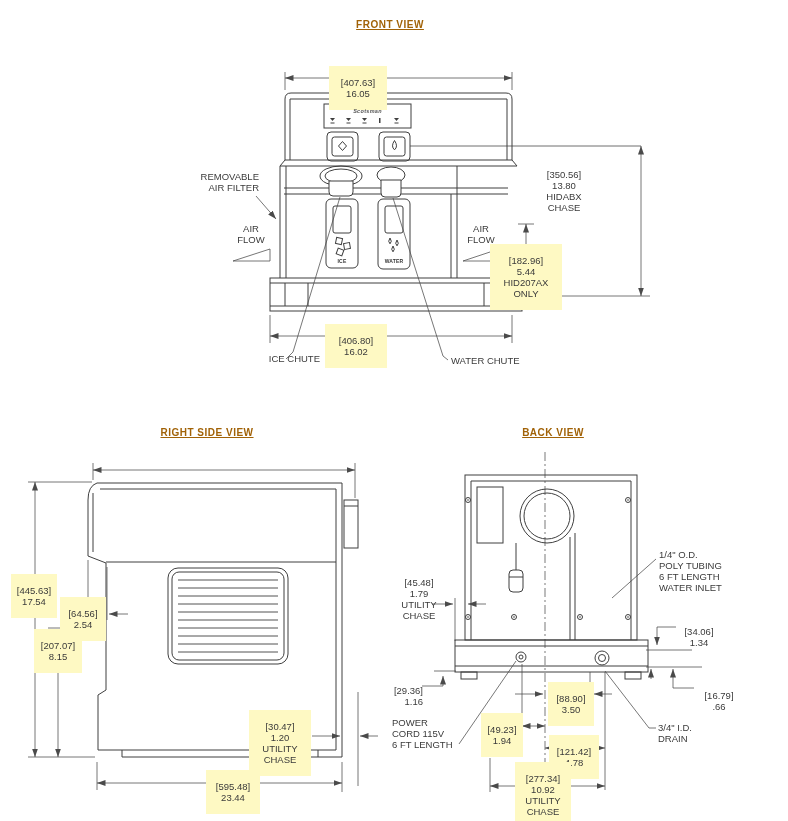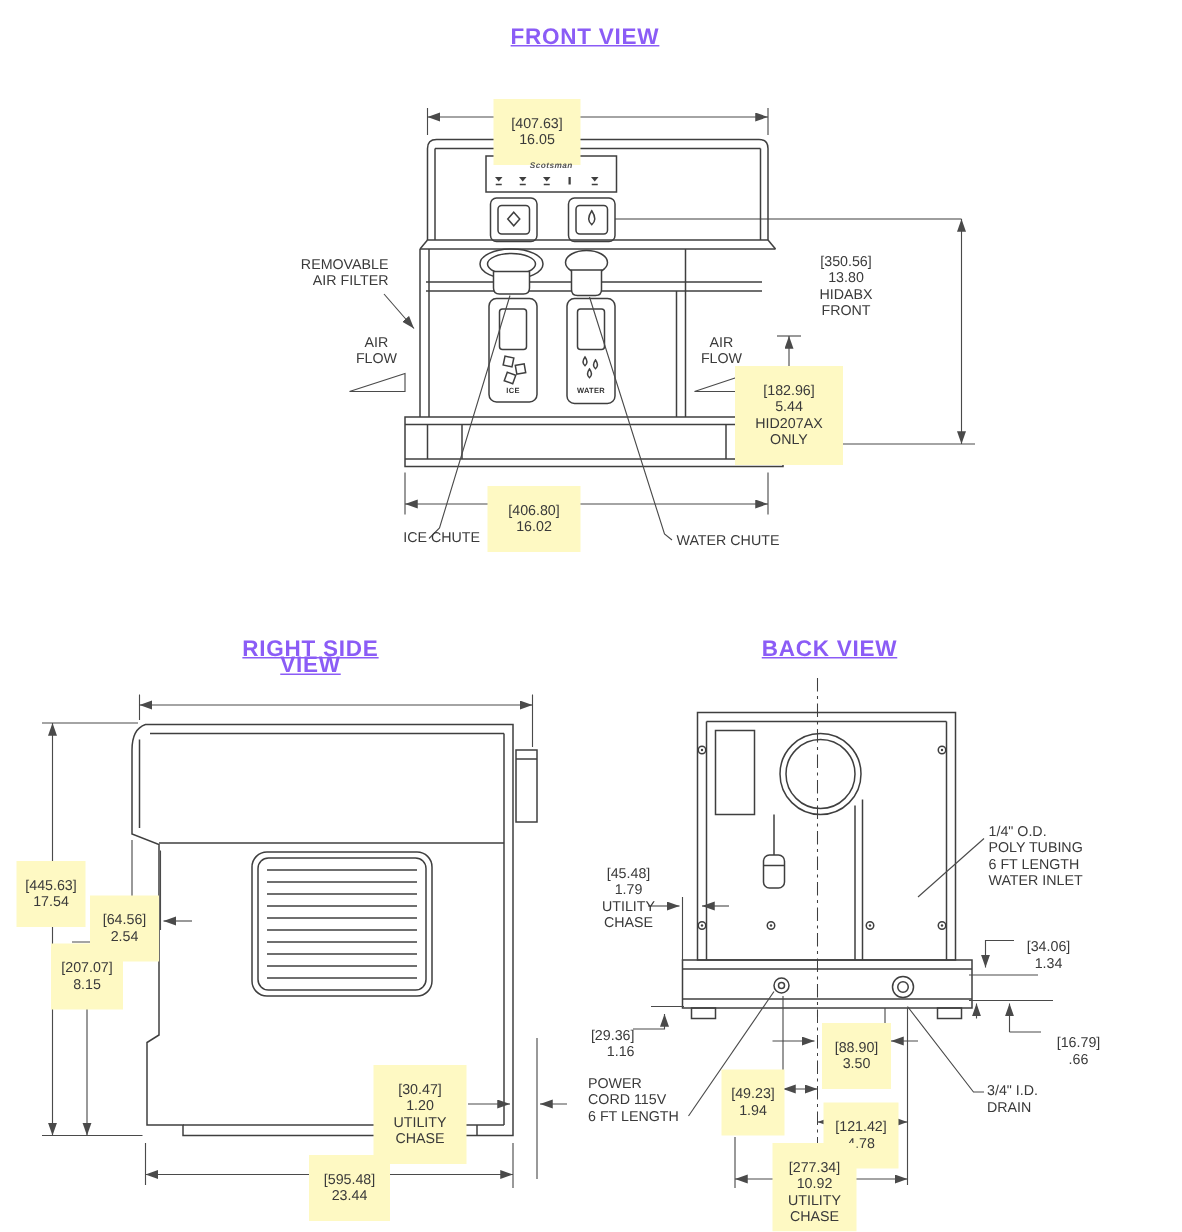--- a/index.html
+++ b/index.html
@@ -4,21 +4,21 @@
 <style>
   html,body{margin:0;padding:0;background:#ffffff;}
   #sheet{position:relative;width:788px;height:821px;background:#ffffff;overflow:hidden;
          font-family:"Liberation Sans","DejaVu Sans",sans-serif;color:#333;}
   #art{position:absolute;left:0;top:0;}
   .lbl{position:absolute;font-size:9.5px;line-height:11px;color:#3a3a3a;white-space:pre-line;}
   .c{text-align:center;}
   .r{text-align:right;}
   .l{text-align:left;}
   .bg{background:#fef9c3;}
-  .title{font-size:15px;font-weight:bold;text-decoration:underline;color:#8b5cf6;letter-spacing:.5px;}
+  .title{font-size:10px;font-weight:bold;text-decoration:underline;color:#a16207;letter-spacing:.5px;}
   .dim span{display:block;}
   .brand{font-size:5.5px;font-style:italic;font-weight:bold;color:#555;letter-spacing:.3px;}
   .pad-lbl{font-size:5px;font-weight:bold;color:#333;letter-spacing:.2px;}
 </style>
 </head>
 <body>
 
 <div id="sheet">
 
 <svg id="art" width="788" height="821" viewBox="0 0 788 821">
@@ -280,21 +280,21 @@
 
   <div class="lbl r" style="left:181px;top:171px;width:78px;">REMOVABLE
 AIR FILTER</div>
   <div class="lbl c" style="left:231px;top:223px;width:40px;">AIR
 FLOW</div>
   <div class="lbl c" style="left:461px;top:223px;width:40px;">AIR
 FLOW</div>
 
   <div class="lbl dim c" style="left:533px;top:158px;width:62px;">
     <span>[350.56]</span><span>13.80</span><span>HIDABX
-FRONT</span>
+CHASE</span>
   </div>
   <div class="lbl dim c bg" style="left:490px;top:244px;width:72px;">
     <span>[182.96]</span><span>5.44</span><span>HID207AX
 ONLY</span>
   </div>
   <div class="lbl dim c bg" style="left:325px;top:324px;width:62px;">
     <span>[406.80]</span><span>16.02</span>
   </div>
   <div class="lbl r" style="left:229px;top:353px;width:58px;margin-left:33px;">ICE CHUTE</div>
   <div class="lbl l" style="left:451px;top:355px;width:84px;">WATER CHUTE</div>

